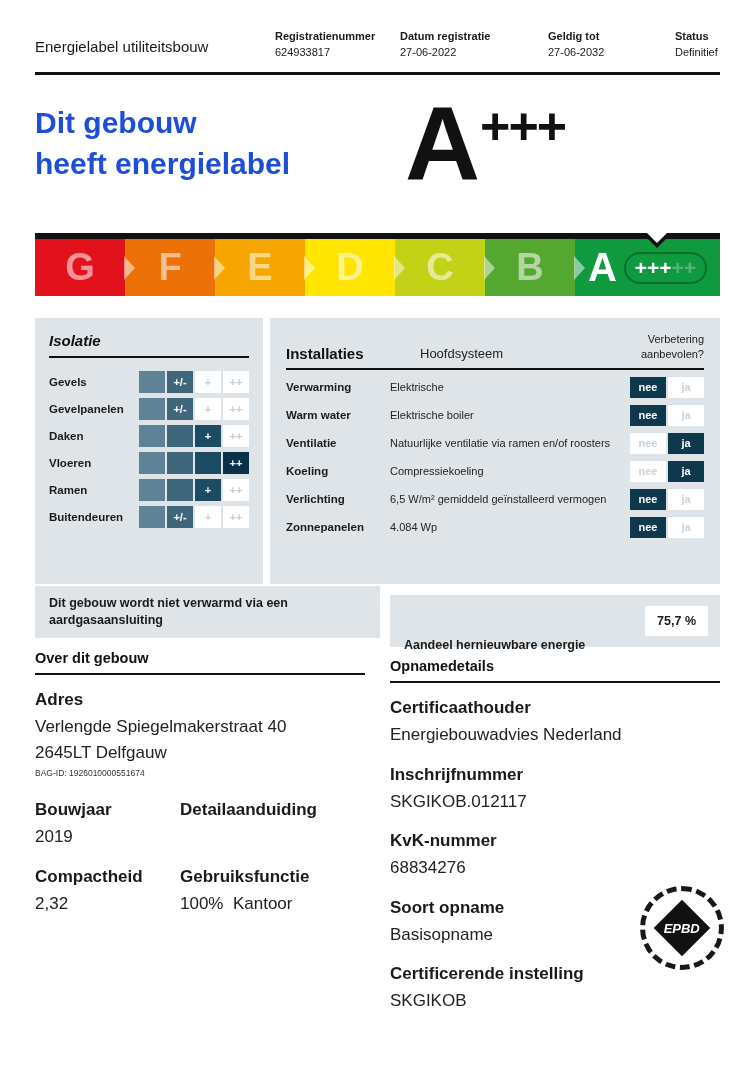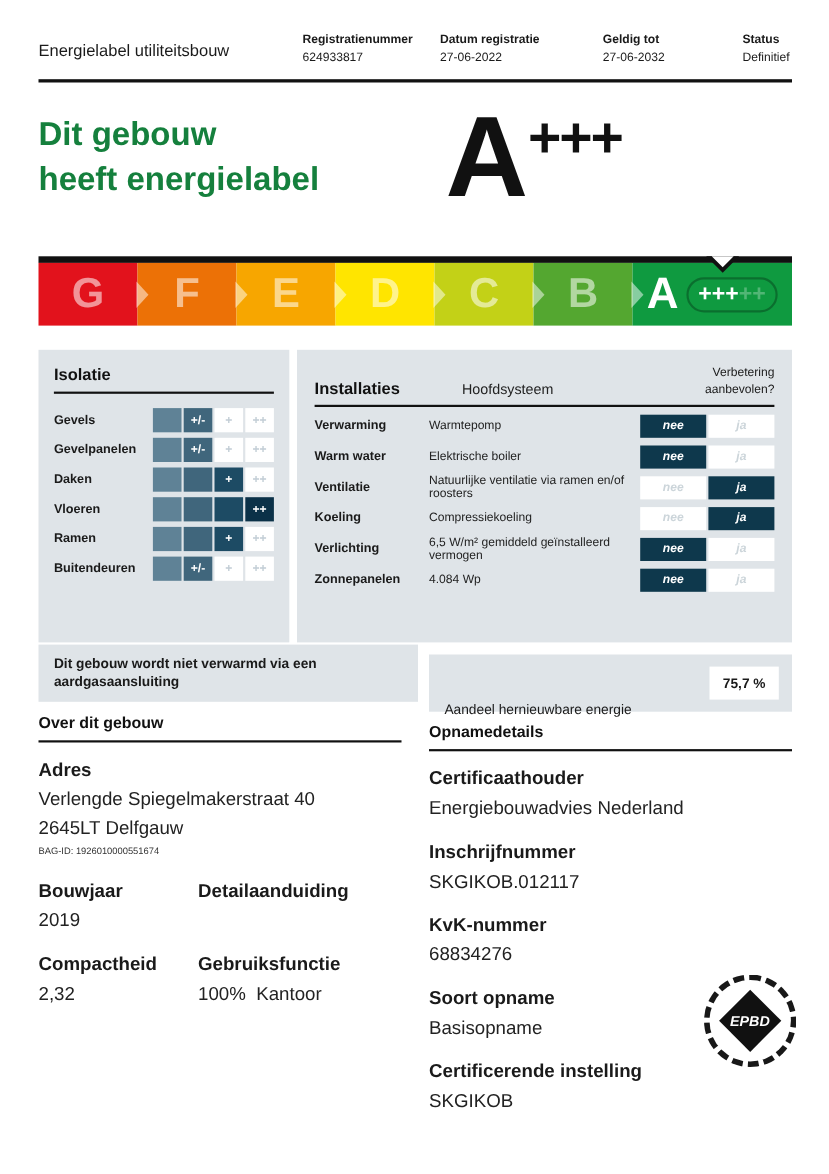--- a/index.html
+++ b/index.html
@@ -8,21 +8,21 @@
 
   
   .hdr{position:absolute;left:35px;top:28px;width:685px;height:40px;}
   .hdr-title{position:absolute;left:0;top:10px;font-size:15px;}
   .hdr-field{position:absolute;top:2px;}
   .hdr-field .lab{font-size:11px;font-weight:bold;}
   .hdr-field .val{font-size:11px;margin-top:4px;}
   .hdr-rule{position:absolute;left:35px;top:72px;width:685px;height:3px;background:#111;}
 
   
-  .hero-text{position:absolute;left:35px;top:102px;font-size:30px;font-weight:bold;line-height:1.38;color:#15803d;}
+  .hero-text{position:absolute;left:35px;top:102px;font-size:30px;font-weight:bold;line-height:1.38;color:#1d4ed8;}
   .hero-label{position:absolute;left:405px;top:96px;display:flex;align-items:flex-start;color:#111;}
   .hero-letter{font-size:104px;font-weight:bold;line-height:0.92;}
   .hero-plus{font-size:52px;font-weight:bold;letter-spacing:-2px;margin-top:0px;}
 
   
   .scale{position:absolute;left:35px;top:233px;width:685px;}
   .scale-topbar{height:6px;background:#111;}
   .bands{display:flex;height:57px;position:relative;}
   .seg{position:relative;width:90px;display:flex;align-items:center;justify-content:center;}
   .seg-a{width:145px;gap:7px;}
@@ -38,47 +38,47 @@
   .marker-outer{position:absolute;top:0;left:607px;width:0;height:0;z-index:3;
         border-left:15px solid transparent;border-right:15px solid transparent;border-top:15px solid #111;}
   .marker-inner{position:absolute;top:0;left:612px;width:0;height:0;z-index:4;
         border-left:10px solid transparent;border-right:10px solid transparent;border-top:10px solid #fff;}
 
   
   .panel{position:absolute;background:#dfe4e8;box-sizing:border-box;}
   .iso-panel{left:35px;top:318px;width:228px;height:266px;padding:14px;}
   .inst-panel{left:270px;top:318px;width:450px;height:266px;padding:14px 16px;}
   .panel-title{font-size:15px;font-weight:bold;color:#111;}
-  .iso-head{border-bottom:2px solid #111;padding-bottom:7px;margin-bottom:13px;}
+  .iso-head{border-bottom:2px solid #111;padding-bottom:7px;margin-bottom:13px;font-style:italic;}
   .iso-row{display:flex;align-items:center;height:22px;margin-bottom:5px;}
   .iso-label{flex:1;font-size:11.5px;font-weight:bold;}
   .iso-cells{display:flex;gap:2px;}
   .iso-cell{width:26px;height:22px;display:flex;align-items:center;justify-content:center;
             font-size:11px;font-weight:bold;color:#fff;}
   .iso-cell.empty{background:#fff;color:#c3ced6;}
 
   .inst-head{display:flex;align-items:flex-end;border-bottom:2px solid #111;padding-bottom:6px;}
   .inst-sub{font-size:13px;margin-left:8px;padding-bottom:1px;color:#222;padding-left:24px;}
   .inst-head .panel-title{width:102px;}
   .advice-head{margin-left:auto;text-align:right;font-size:11px;line-height:1.35;width:92px;color:#1a1a1a;}
   .inst-row{display:flex;align-items:center;height:21px;margin-top:7px;}
   .inst-label{width:104px;font-size:11.5px;font-weight:bold;}
   .inst-system{flex:1;font-size:11px;color:#222;}
   .advice{display:flex;gap:2px;}
-  .badge{width:60px;height:21px;display:flex;align-items:center;justify-content:center;
-         font-size:11px;font-weight:bold;background:#fff;color:#ccd5da;font-style:italic;}
+  .badge{width:36px;height:21px;display:flex;align-items:center;justify-content:center;
+         font-size:11px;font-weight:bold;background:#fff;color:#ccd5da;}
   .badge.active{background:#0e384c;color:#fff;}
 
   
   .gas-box{position:absolute;left:35px;top:586px;width:345px;height:52px;background:#dfe4e8;
            box-sizing:border-box;padding:9px 14px;font-size:12.5px;font-weight:bold;line-height:1.35;}
   .renew-box{position:absolute;left:390px;top:595px;width:330px;height:52px;background:#dfe4e8;
            box-sizing:border-box;display:flex;align-items:center;justify-content:space-between;
            padding:0 12px 0 14px;}
-  .renew-label{font-size:12.5px;font-weight:normal;margin-top:48px;}
+  .renew-label{font-size:12.5px;font-weight:bold;margin-top:48px;}
   .renew-value{background:#fff;padding:8px 12px;font-size:12.5px;font-weight:bold;}
 
   
   .section{position:absolute;width:330px;}
   .about{left:35px;top:650px;}
   .opname{left:390px;top:658px;}
   .sec-title{font-size:14.5px;font-weight:bold;border-bottom:2px solid #111;padding-bottom:7px;margin-bottom:15px;color:#111;}
   .group{margin-bottom:17px;}
   .group .g-label{font-size:17px;font-weight:bold;margin-bottom:4px;}
   .group .g-value{font-size:17px;color:#222;line-height:1.5;}
@@ -230,21 +230,21 @@
   </div>
 
   <div class="panel inst-panel">
     <div class="inst-head">
       <div class="panel-title">Installaties</div>
       <div class="inst-sub">Hoofdsysteem</div>
       <div class="advice-head">Verbetering aanbevolen?</div>
     </div>
     <div class="inst-row">
       <div class="inst-label">Verwarming</div>
-      <div class="inst-system">Warmtepomp</div>
+      <div class="inst-system">Elektrische</div>
       <div class="advice">
           <div class="badge active">nee</div>
           <div class="badge">ja</div>
         </div>
     </div>
     <div class="inst-row">
       <div class="inst-label">Warm water</div>
       <div class="inst-system">Elektrische boiler</div>
       <div class="advice">
           <div class="badge active">nee</div>

